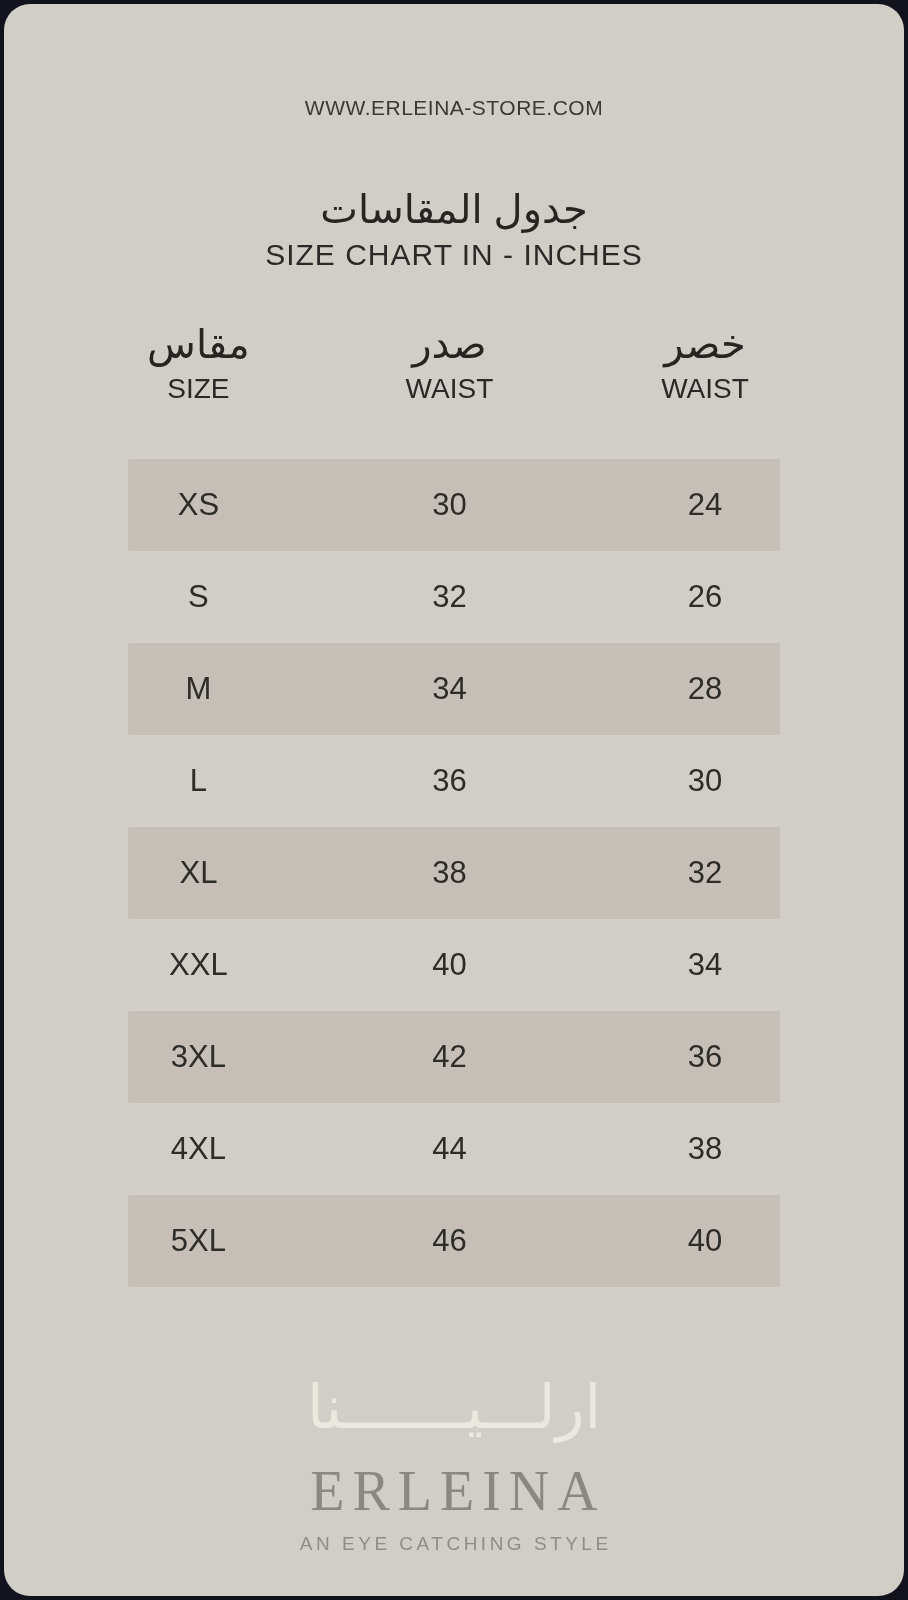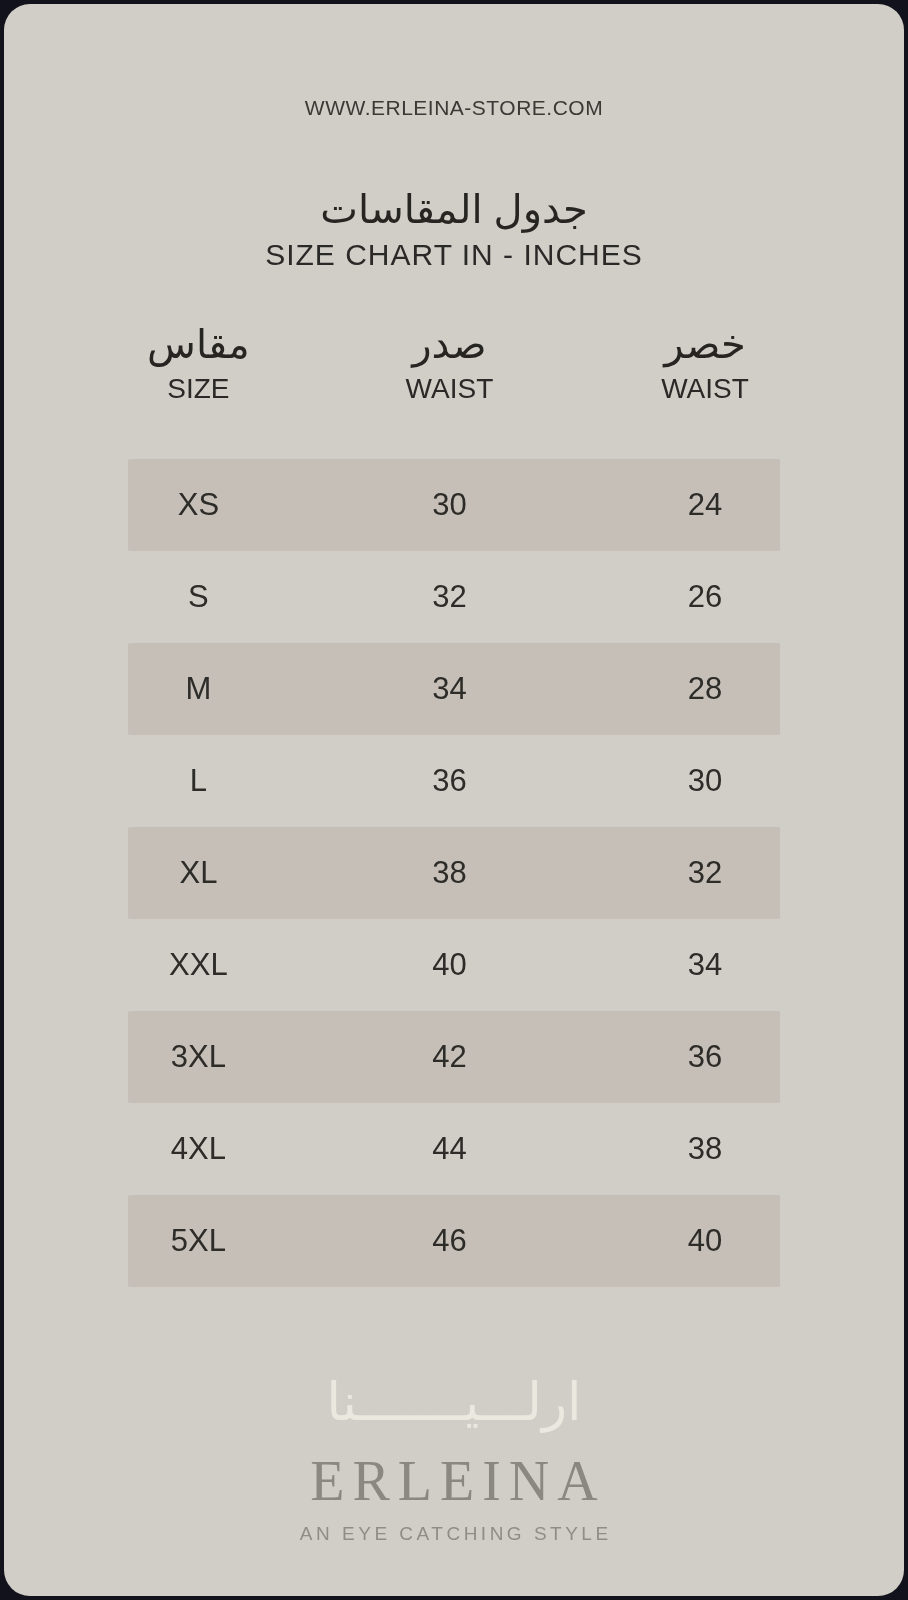--- a/index.html
+++ b/index.html
@@ -66,21 +66,21 @@
   }
   .row.shaded{
     height:92px;
     background:var(--row_stripe,#c5bfb7);
     border-radius:2px;
   }
   .cell{text-align:center;}
   .brand{margin-top:82px;text-align:center;}
   .brand-ar{
     direction:rtl;
-    font-size:52px;
+    font-size:60px;
     line-height:1.3;
     color:var(--logo_cream,#ebe8e0);
   }
   .brand-name{
     margin-top:12px;
     font-family:"Liberation Serif","DejaVu Serif",serif;
     font-weight:400;
     font-size:56px;
     letter-spacing:8px;
     text-indent:8px;

